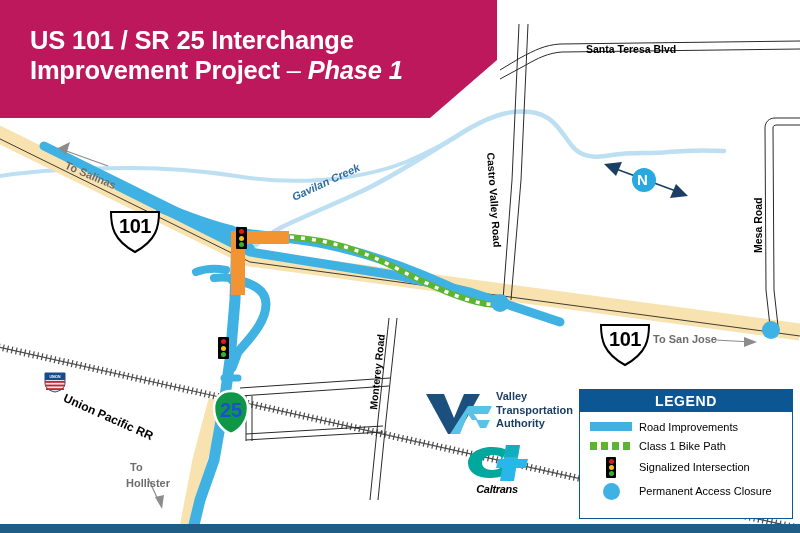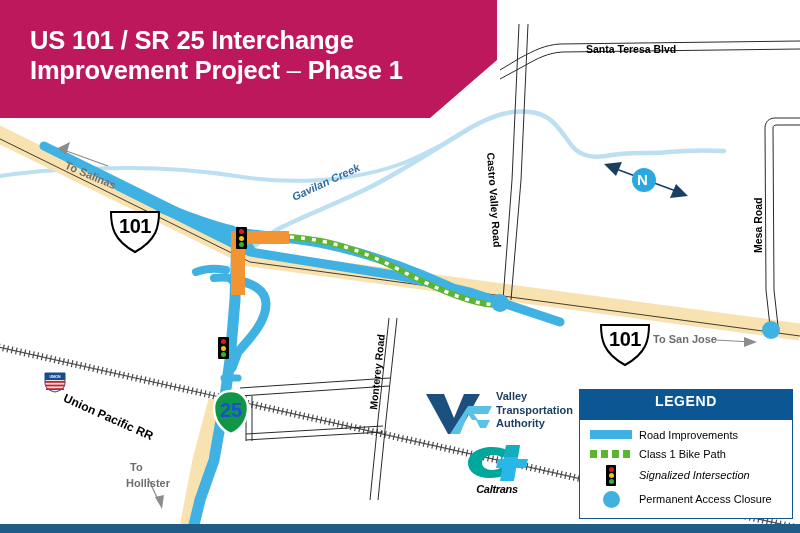--- a/index.html
+++ b/index.html
@@ -12,21 +12,21 @@
     background:#be185d;
     border-bottom-right-radius:14px;
     -webkit-clip-path:polygon(0 0,497px 0,497px 60px,430px 118px,0 118px);
     clip-path:polygon(0 0,497px 0,497px 60px,430px 118px,0 118px);
     z-index:30;
   }
   #header-inner{position:absolute;left:30px;top:25px;width:450px;color:#fff;}
   .title-line{font-size:25.5px;line-height:30px;white-space:nowrap;letter-spacing:-0.2px;}
   .t-bold{font-weight:bold;}
   .t-semi{font-weight:bold;}
-  .t-ital{font-weight:bold;}
+  .t-ital{font-style:italic;font-weight:bold;}
   .t-dash{font-weight:normal;}
 
   
   #bottom-strip{position:absolute;left:0;bottom:0;width:800px;height:9px;background:#1f5c86;z-index:40;}
 
   
   #map-svg{position:absolute;left:0;top:0;width:800px;height:533px;z-index:5;}
 
   
   .shield{position:absolute;z-index:22;}
@@ -48,21 +48,21 @@
   .maplabel.creek{color:#2e6ca4;font-style:italic;font-size:11px;}
   .maplabel.dirlabel{color:#6d6d6d;font-weight:bold;font-size:11px;}
   .maplabel.rr{font-size:12px;}
 
   
   #legend{
     position:absolute;left:579px;top:389px;width:212px;height:128px;
     background:#ffffff;border:1.5px solid #0b5693;z-index:35;
   }
   #legend-title{
-    height:30px;background:#0b5693;color:#fff;text-align:center;
+    height:22px;background:#0b5693;color:#fff;text-align:center;
     font-size:14px;font-weight:bold;line-height:22px;letter-spacing:0.6px;
   }
   .legend-row{display:flex;align-items:center;height:19px;padding-left:8px;}
   .legend-swatch{width:46px;flex:0 0 46px;display:flex;align-items:center;justify-content:center;}
   .sw-bar{width:42px;height:9px;}
   .sw-blue{background:#3fb2e3;}
   .sw-orange{background:#f29431;}
   .sw-bike{width:42px;height:8px;background:#5cb531;
     background-image:repeating-linear-gradient(90deg,#5cb531 0 7px,#ffffff 7px 11px);}
   .legend-label{font-size:11px;color:#000;font-weight:normal;padding-left:5px;white-space:nowrap;}
@@ -325,21 +325,21 @@
     </div>
 
 
     <div class="legend-row">
       <div class="legend-swatch">
           <div class="sw-bike"></div>
         </div>
       <div class="legend-label">Class 1 Bike Path</div>
     </div>
 
-    <div class="legend-row" style="height:24px;font-style:italic;">
+    <div class="legend-row" style="height:24px;">
       <div class="legend-swatch">
         <div class="sw-signal">
             <i class="r"></i>
             <i class="y"></i>
             <i class="g"></i>
           </div>
       </div>
       <div class="legend-label">Signalized Intersection</div>
     </div>
 

